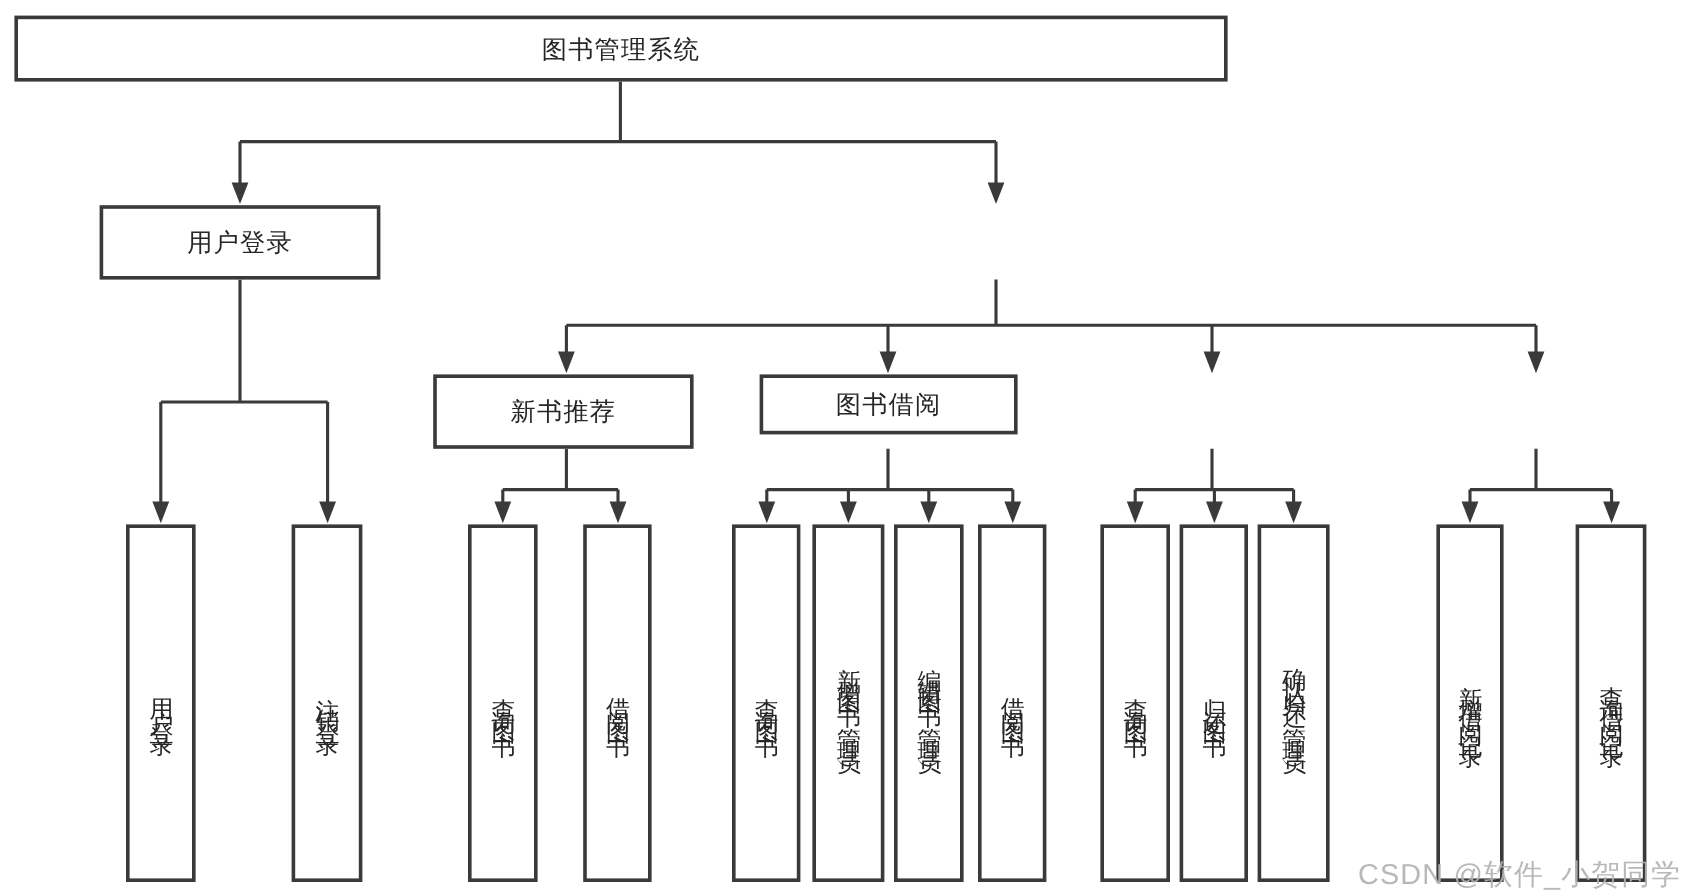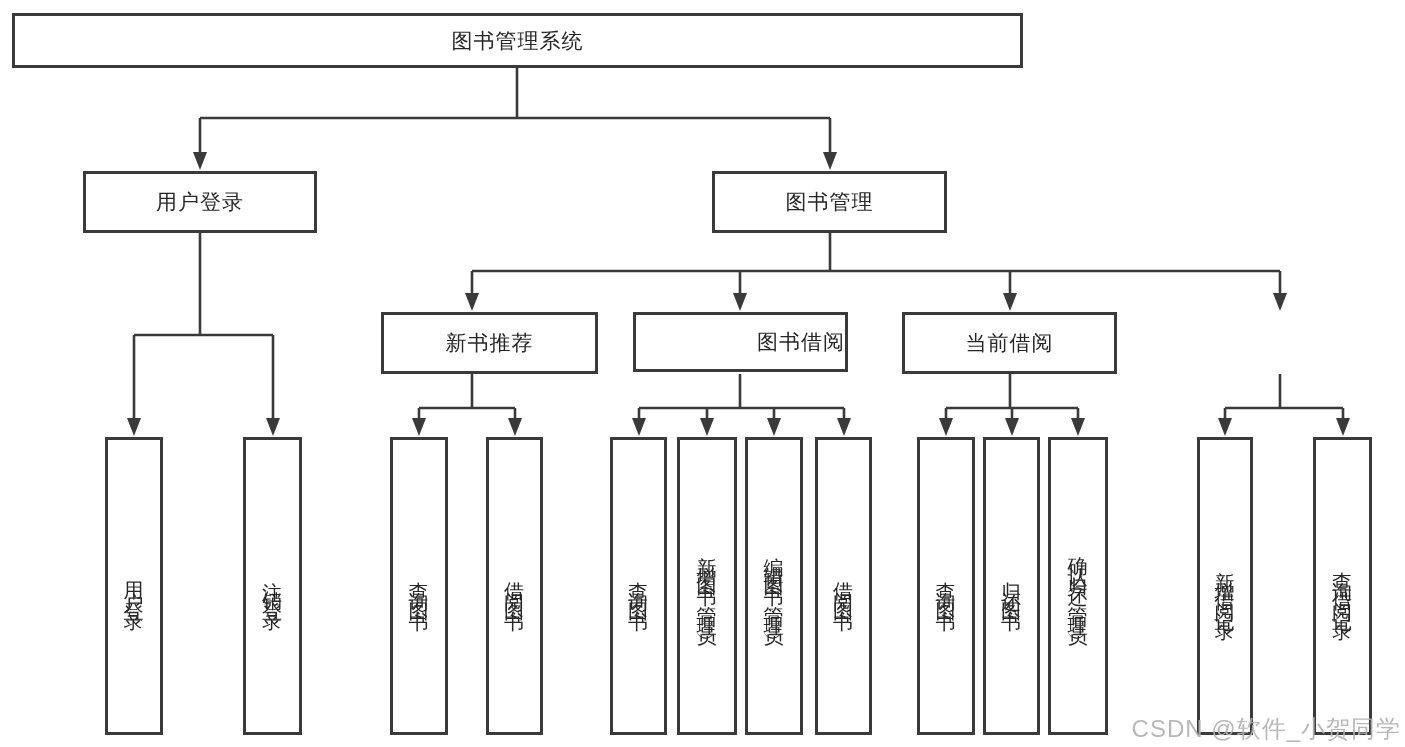--- a/index.html
+++ b/index.html
@@ -91,32 +91,26 @@
     </g>
   </svg>
 
   <div class="box" style="left:12px; top:13px; width:1011px; height:55px;">
     <span class="h-label">图书管理系统</span>
   </div>
 
   <div class="box" style="left:83px; top:171px; width:234px; height:62px;">
     <span class="h-label">用户登录</span>
   </div>
-  <div class="box" style="left:712px; top:171px; width:235px; height:62px;">
-    <span class="h-label">图书管理</span>
-  </div>
 
-  <div class="box" style="left:381px; top:312px; width:217px; height:62px;">
+  <div class="box" style="left:361px; top:312px; width:217px; height:62px;">
     <span class="h-label">新书推荐</span>
   </div>
-  <div class="box" style="left:633px; top:312px; width:215px; height:60px;justify-content:flex-end;">
+  <div class="box" style="left:633px; top:312px; width:215px; height:50px;">
     <span class="h-label">图书借阅</span>
-  </div>
-  <div class="box" style="left:902px; top:312px; width:215px; height:62px;">
-    <span class="h-label">当前借阅</span>
   </div>
 
   <div class="box" style="left:105px; top:437px; width:58px; height:298px;">
     <span class="v-label">用户登录</span>
   </div>
   <div class="box" style="left:243px; top:437px; width:59px; height:298px;">
     <span class="v-label">注销登录</span>
   </div>
 
   <div class="box" style="left:390px; top:437px; width:58px; height:298px;">

